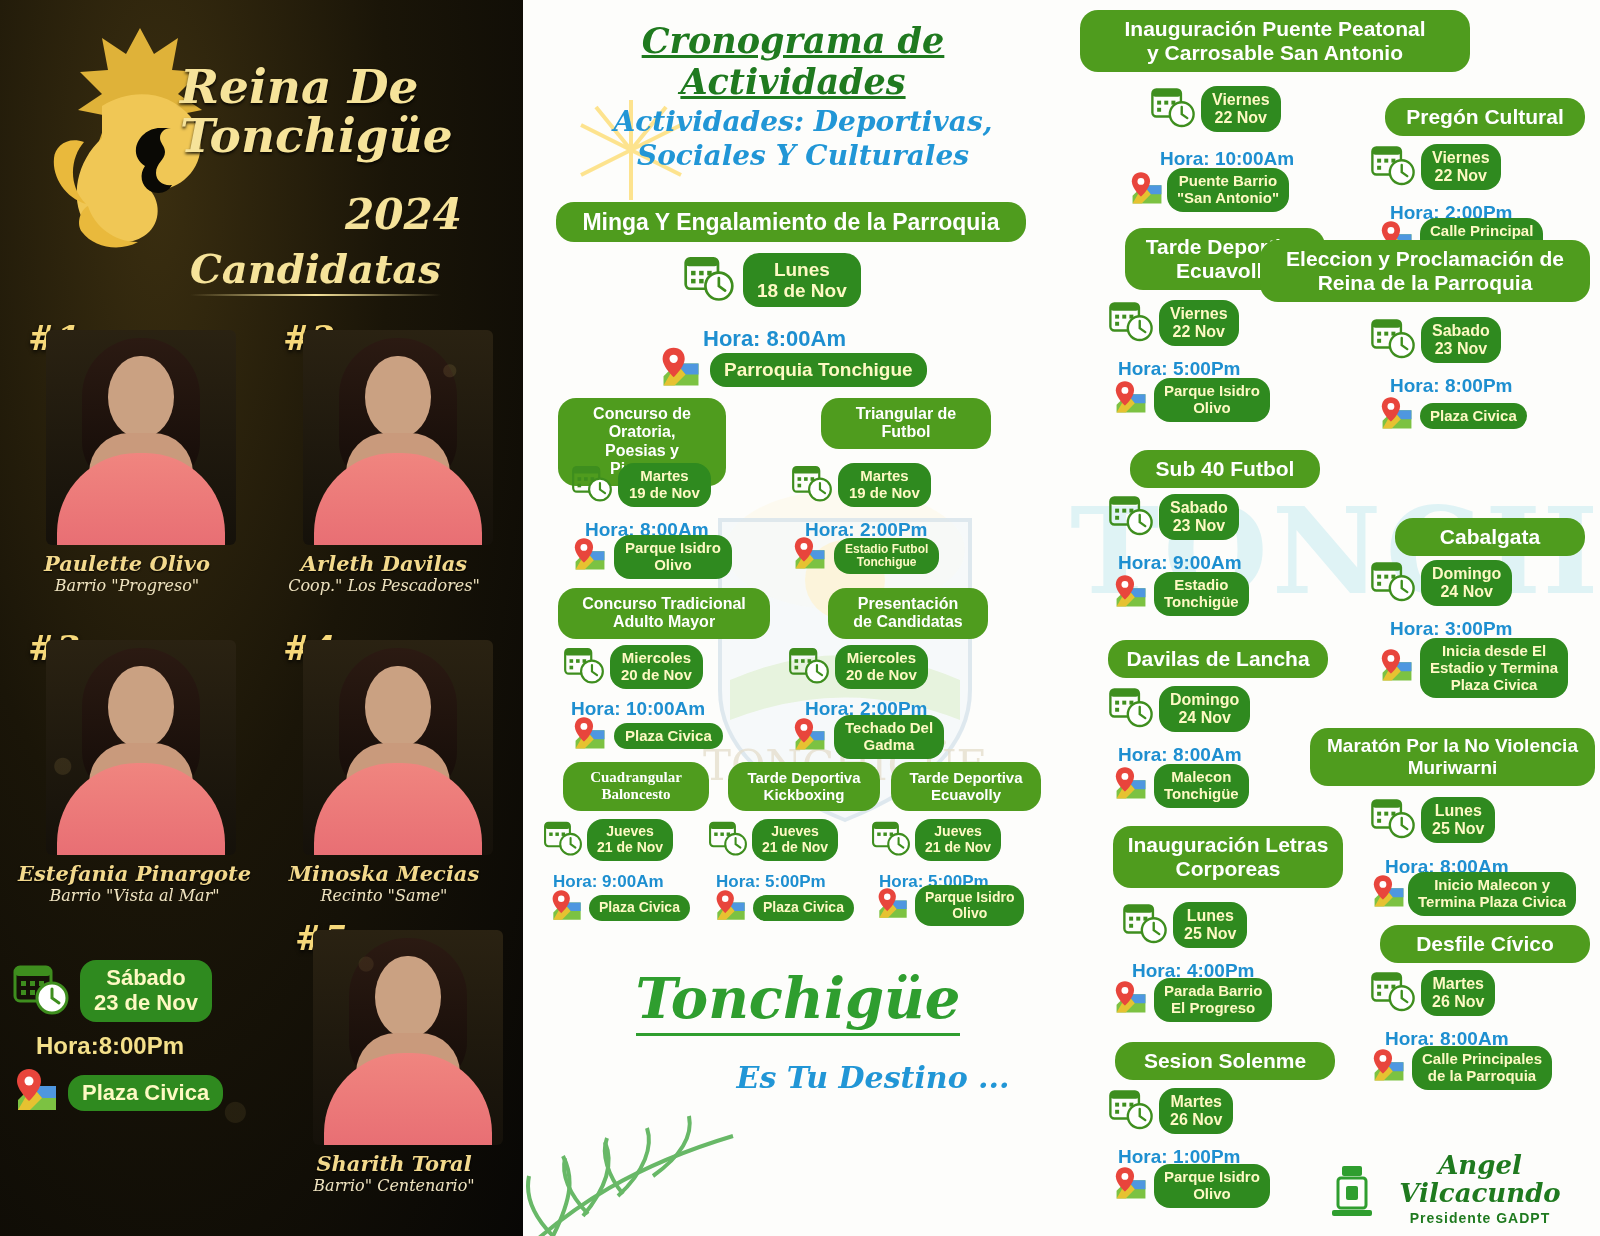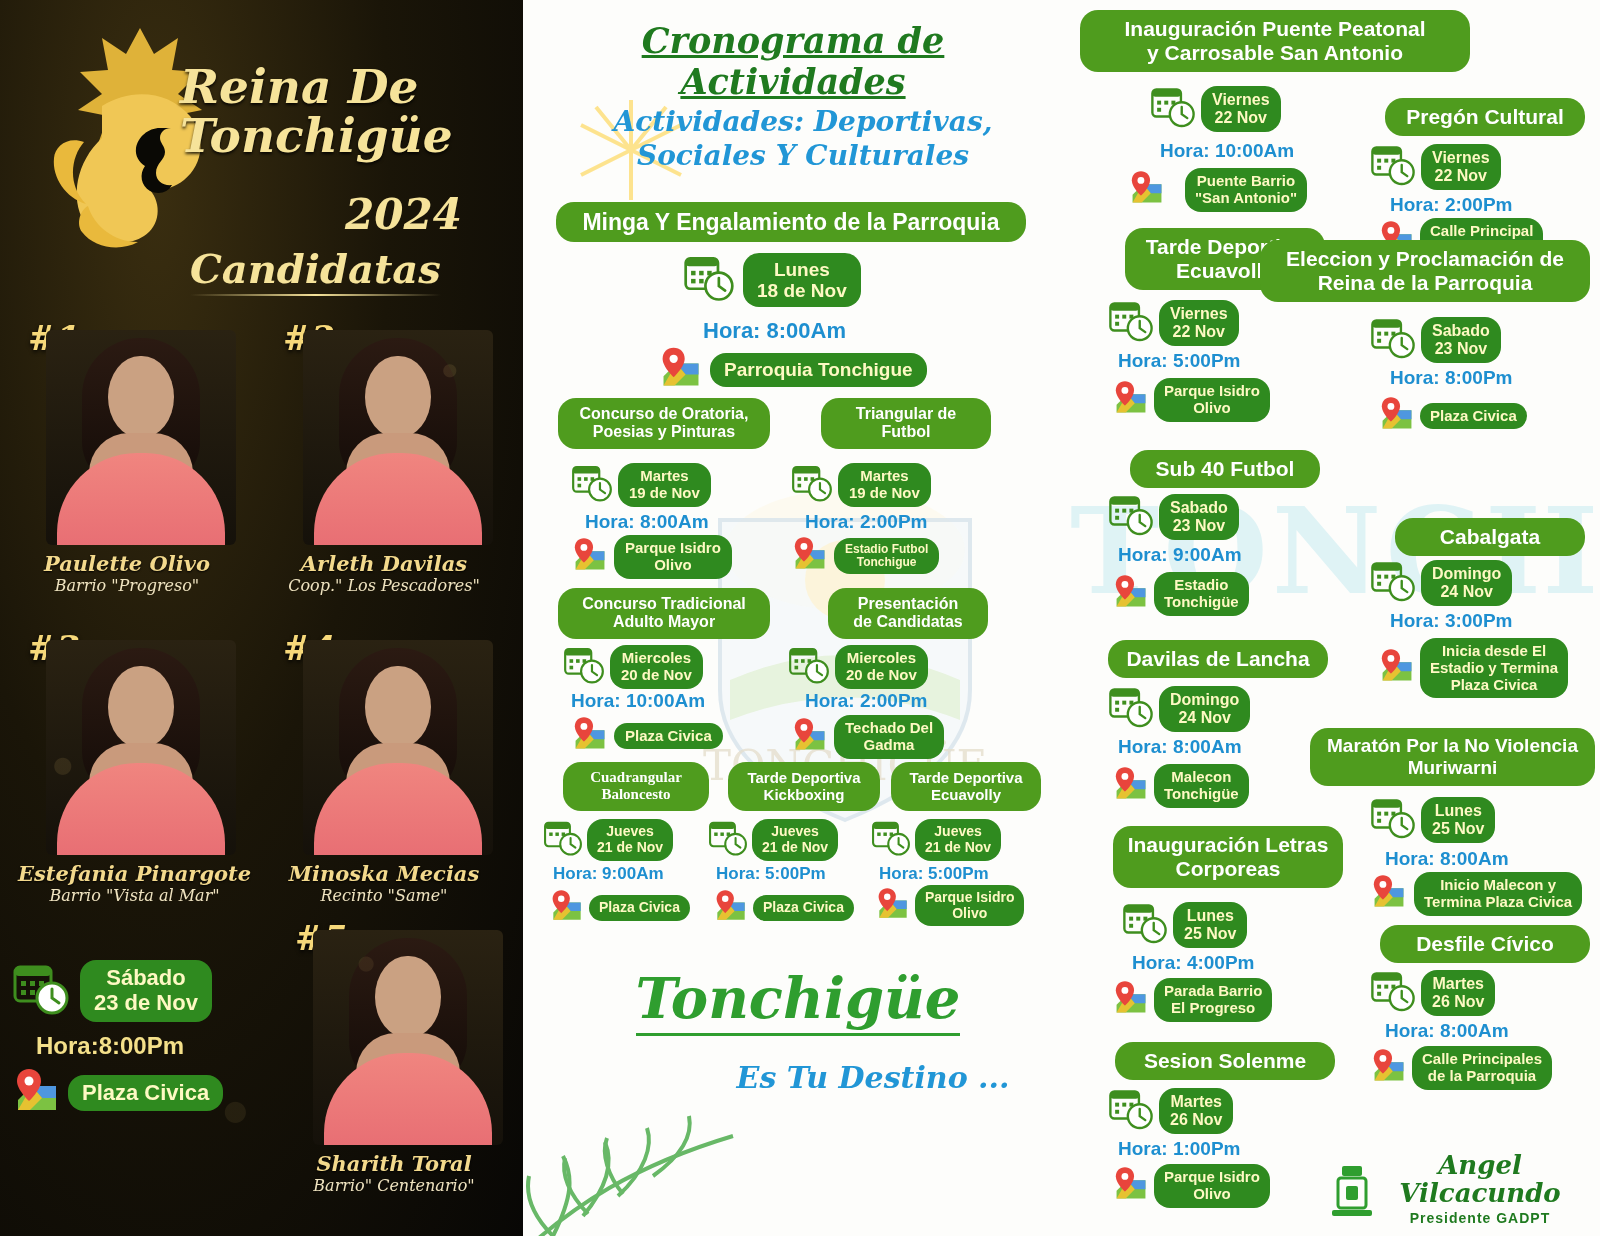--- a/index.html
+++ b/index.html
@@ -139,21 +139,21 @@
   }
   .subtitle-blue {
     position:absolute; left:70px; top:105px; width:420px; text-align:center;
     font-family:"DejaVu Serif", serif; font-style:italic; font-weight:bold;
     font-size:28px; line-height:1.2; color:#2196d6;
   }
   .m-head {
     position:absolute; background:#4f9c1e; color:#fff; font-weight:bold;
     border-radius:18px; text-align:center; line-height:1.15; padding:7px 14px;
   }
-  .hora-blue { color:#1e8fd0; font-weight:bold; font-family:"Liberation Sans",sans-serif; }
+  .hora-blue { color:#1e8fd0; font-weight:bold; font-family:"Liberation Sans",sans-serif;margin-top:8px; }
   .abs { position:absolute; }
   .ttl-tonchigue {
     position:absolute; left:45px; top:965px; width:460px; text-align:center;
     font-family:"DejaVu Serif", serif; font-style:italic; font-weight:bold;
     font-size:56px; color:#2f9e2f;
   }
   .ttl-tonchigue .ul { border-bottom:3px solid #2f9e2f; padding-bottom:2px; }
   .ttl-destino {
     position:absolute; left:180px; top:1060px; width:340px; text-align:center;
     font-family:"DejaVu Serif", serif; font-style:italic; font-weight:bold;
@@ -401,21 +401,21 @@
           <path d="M6 34 L20 20 L44 20 L44 44 L6 44 Z" fill="#7cc242"></path>
           <path d="M20 20 L44 20 L44 32 L30 32 Z" fill="#4e97e0"></path>
           <path d="M6 44 L20 20 L30 32 L18 44 Z" fill="#f2c230" opacity=".9"></path>
           <path d="M17 3 c7 0 12 5 12 12 0 9-12 20-12 20 S5 24 5 15 C5 8 10 3 17 3z" fill="#e8453c"></path>
           <circle cx="17" cy="15" r="4.5" fill="#fff"></circle>
         </svg>
       </span>
       <span class="chip" style="font-size:19px;">Parroquia Tonchigue</span>
     </div>
 
-    <div class="m-head" style="left:35px; top:398px; width:212px; font-size:16px;">
+    <div class="m-head" style="left:35px; top:398px; width:168px; font-size:16px;">
       <span>Concurso de Oratoria,</span><br><span>Poesias y Pinturas</span>
     </div>
     <div class="abs" style="left:48px; top:462px; display:flex; align-items:center; gap:5px;">
       <span>
         <svg width="42" height="42" viewBox="0 0 58 58">
             <rect x="3" y="7" width="36" height="34" rx="5" fill="none" stroke="#3e8e1e" stroke-width="3"></rect>
             <rect x="3" y="7" width="36" height="9" rx="4" fill="#3e8e1e"></rect>
             <g fill="#3e8e1e">
               <rect x="9" y="21" width="5" height="5"></rect>
               <rect x="18" y="21" width="5" height="5"></rect>
@@ -690,21 +690,21 @@
             </g>
             <circle cx="40" cy="38" r="15" fill="#fff" stroke="#3e8e1e" stroke-width="3"></circle>
             <path d="M40 29 v9 l7 5" stroke="#3e8e1e" stroke-width="3" fill="none" stroke-linecap="round"></path>
           </svg>
       </span>
       <span class="chip" style="font-size:16px; padding:5px 11px;">
         <span style="text-align:center; display:block;"><span>Viernes</span><br><span>22 Nov</span></span>
       </span>
     </div>
     <div class="abs hora-blue" style="left:100px; top:140px; font-size:19px;">Hora: 10:00Am</div>
-    <div class="abs" style="left:68px; top:168px; display:flex; align-items:center; gap:19px;">
+    <div class="abs" style="left:68px; top:168px; display:flex; align-items:flex-end; gap:1px;">
       <span>
         <svg width="38" height="38" viewBox="0 0 50 50">
             <path d="M6 34 L20 20 L44 20 L44 44 L6 44 Z" fill="#7cc242"></path>
             <path d="M20 20 L44 20 L44 32 L30 32 Z" fill="#4e97e0"></path>
             <path d="M6 44 L20 20 L30 32 L18 44 Z" fill="#f2c230" opacity=".9"></path>
             <path d="M17 3 c7 0 12 5 12 12 0 9-12 20-12 20 S5 24 5 15 C5 8 10 3 17 3z" fill="#e8453c"></path>
             <circle cx="17" cy="15" r="4.5" fill="#fff"></circle>
           </svg>
       </span>
       <span class="chip" style="font-size:15px; padding:5px 10px;">
@@ -950,21 +950,21 @@
             </g>
             <circle cx="40" cy="38" r="15" fill="#fff" stroke="#3e8e1e" stroke-width="3"></circle>
             <path d="M40 29 v9 l7 5" stroke="#3e8e1e" stroke-width="3" fill="none" stroke-linecap="round"></path>
           </svg>
       </span>
       <span class="chip" style="font-size:16px; padding:5px 11px;">
         <span style="text-align:center; display:block;"><span>Lunes</span><br><span>25 Nov</span></span>
       </span>
     </div>
     <div class="abs hora-blue" style="left:325px; top:848px; font-size:19px;">Hora: 8:00Am</div>
-    <div class="abs" style="left:310px; top:872px; display:flex; align-items:center; gap:6px;">
+    <div class="abs" style="left:310px; top:872px; display:flex; align-items:center; gap:0;">
       <span>
         <svg width="38" height="38" viewBox="0 0 50 50">
             <path d="M6 34 L20 20 L44 20 L44 44 L6 44 Z" fill="#7cc242"></path>
             <path d="M20 20 L44 20 L44 32 L30 32 Z" fill="#4e97e0"></path>
             <path d="M6 44 L20 20 L30 32 L18 44 Z" fill="#f2c230" opacity=".9"></path>
             <path d="M17 3 c7 0 12 5 12 12 0 9-12 20-12 20 S5 24 5 15 C5 8 10 3 17 3z" fill="#e8453c"></path>
             <circle cx="17" cy="15" r="4.5" fill="#fff"></circle>
           </svg>
       </span>
       <span class="chip" style="font-size:15px; padding:5px 10px;">

